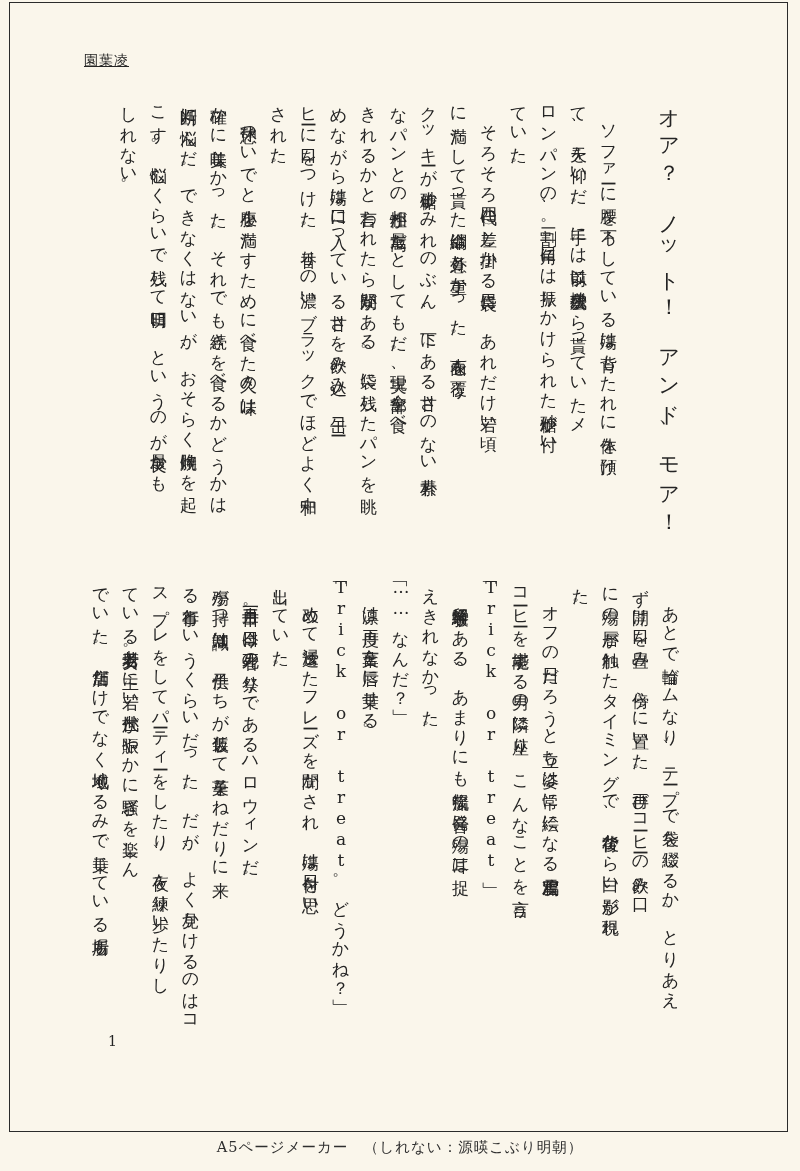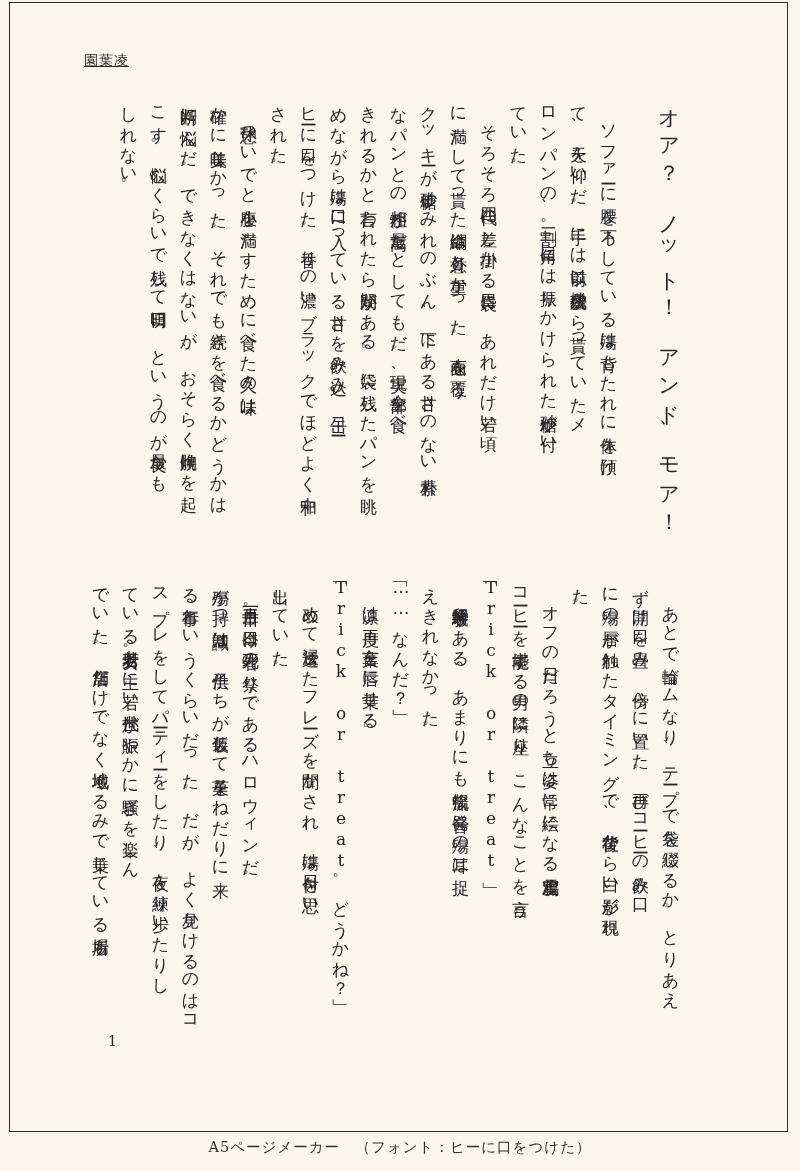--- a/index.html
+++ b/index.html
@@ -114,13 +114,13 @@
     <p>　十月三十一日。今日は死者の祭りであるハロウィンだ。</p>
     <p>殤が持つ知識は、子供たちが仮装して菓子をねだりに来</p>
     <p>る行事というくらいだった。だが、よく見かけるのはコ</p>
     <p>スプレをしてパーティーをしたり、夜を練り歩いたりし</p>
     <p>ている老若男女。主に若い世代が賑やかに騒ぎを楽しん</p>
     <p>でいた。店舗だけでなく地域ぐるみで乗じている場所も</p>
   </div>
 
 <div class="pagenum">1</div>
 
-<div class="footer-caption">A5ページメーカー　（フォント：ヒーに口をつけた）</div>
+<div class="footer-caption">A5ページメーカー　（しれない：源暎こぶり明朝）</div>
 
 </body></html>

